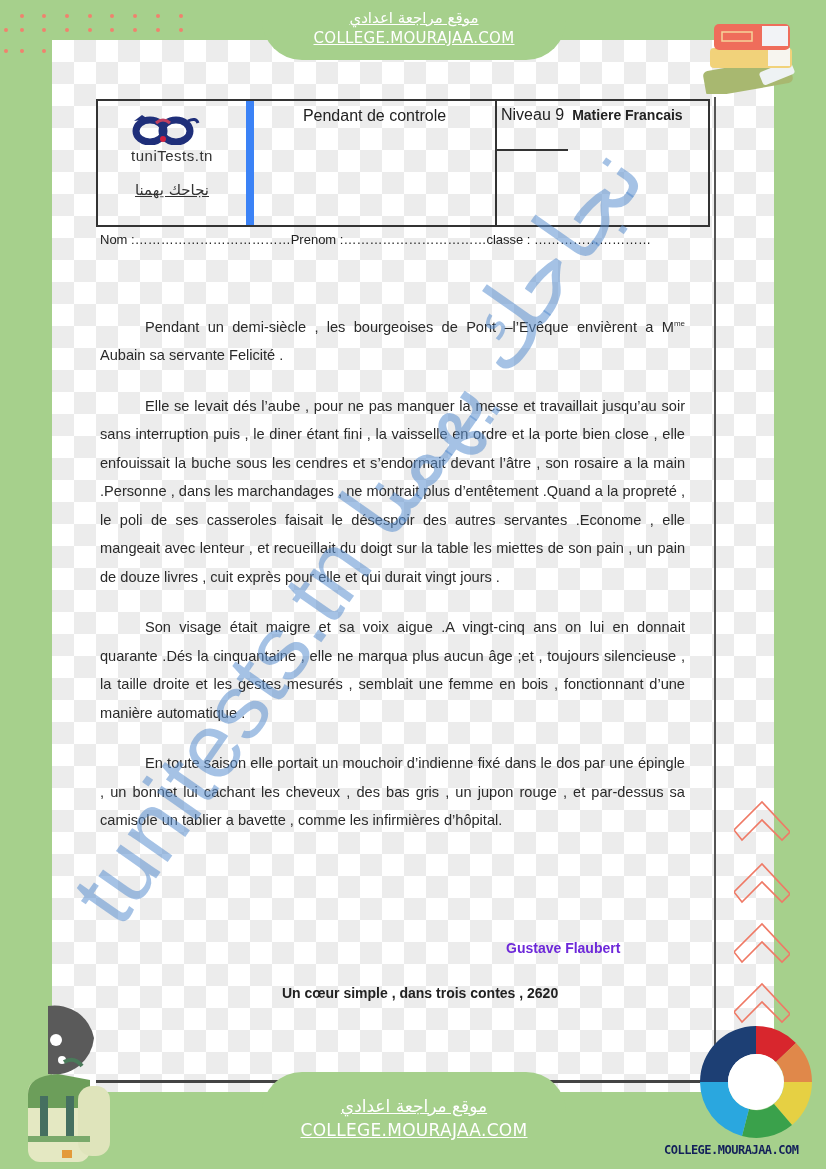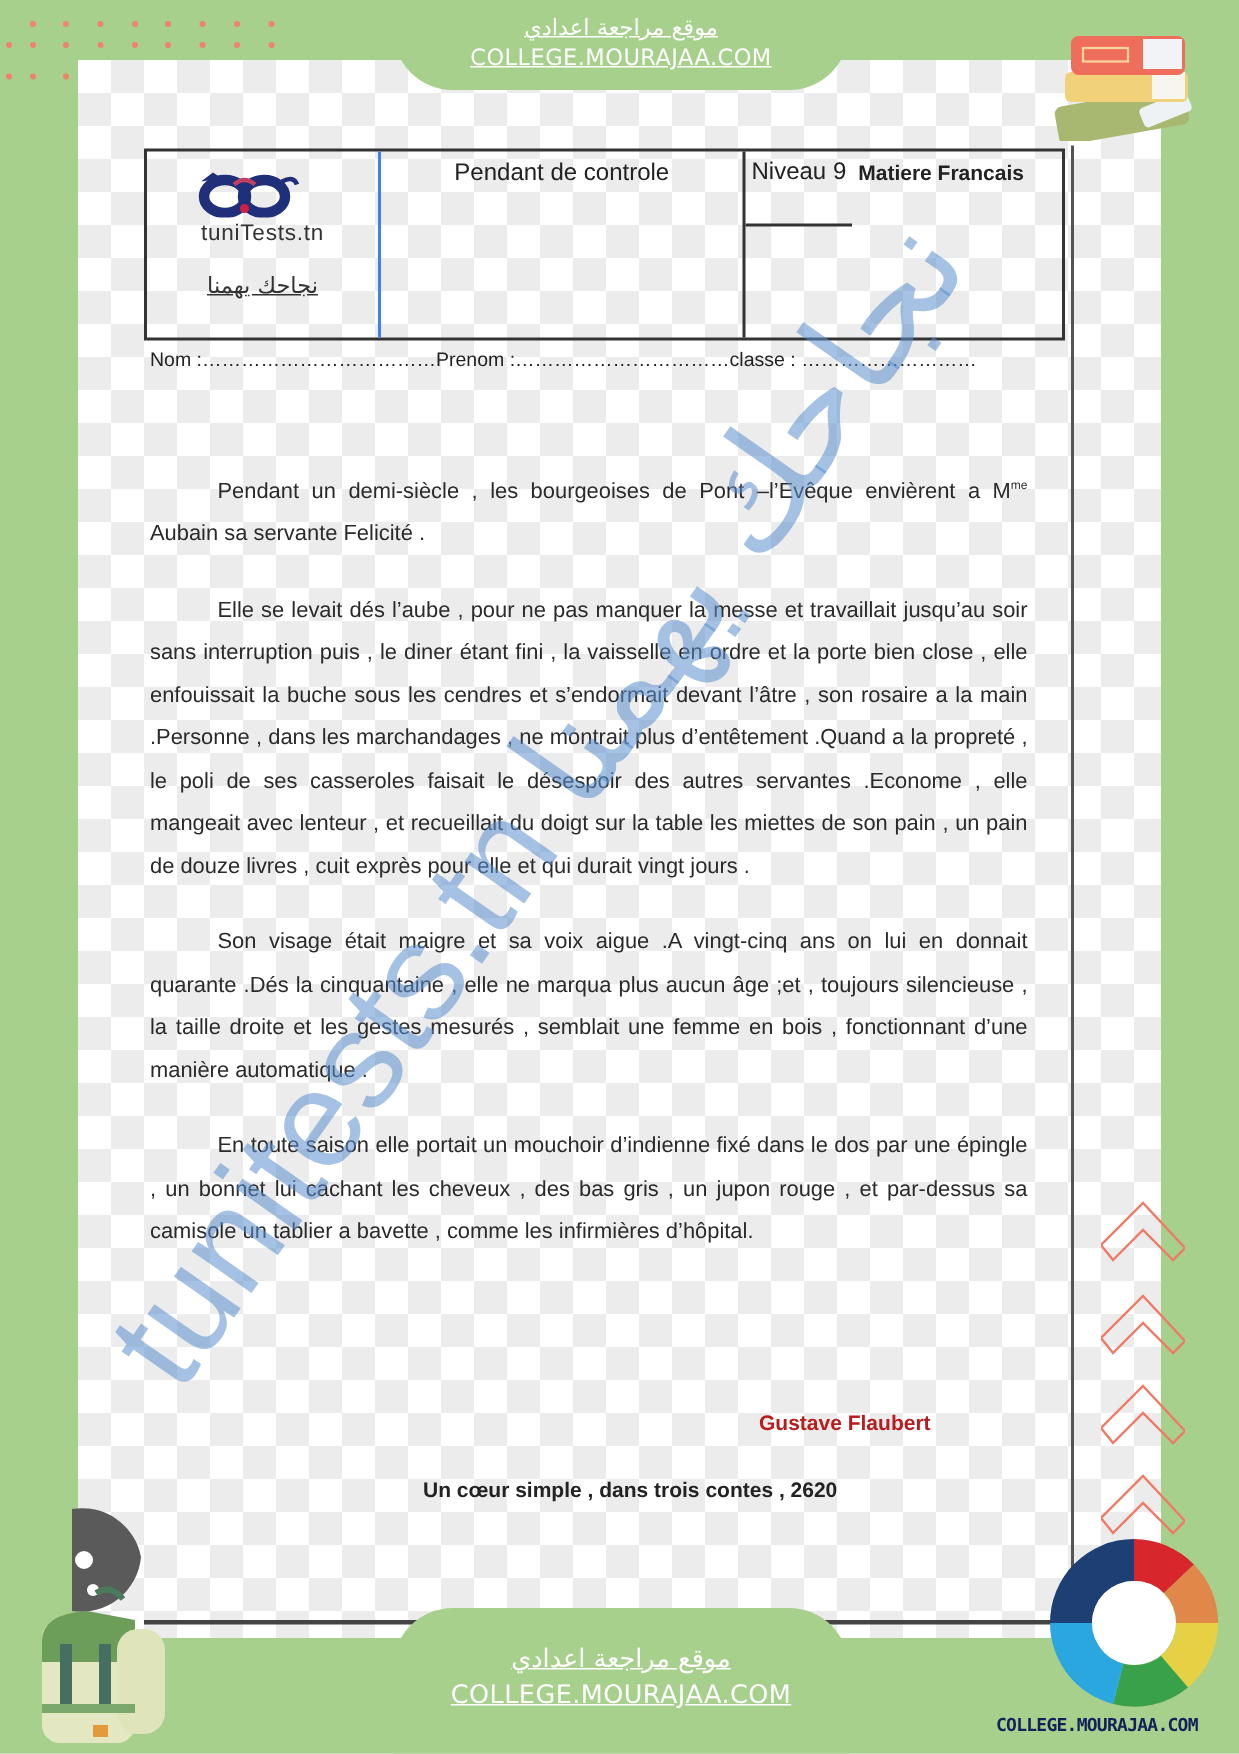--- a/index.html
+++ b/index.html
@@ -51,39 +51,39 @@
     .banner-bottom .ar { font-size: 17px; line-height: 24px; }
     .banner-bottom .site { font-size: 17px; line-height: 24px; }
     .bottom-band {
       position: absolute; left: 0; top: 1112px; width: 826px; height: 57px; background: #a6d08c;
     }
     
     .header-table {
       position: absolute; left: 96px; top: 99px; width: 614px; height: 128px;
       border: 2px solid #333; display: flex; background: transparent;
     }
-    .cell-logo { width: 156px; border-right: 2px solid #3b82f6; position: relative; }
+    .cell-logo { width: 156px; border-right: 8px solid #3b82f6; position: relative; }
     .cell-title { width: 243px; border-right: 2px solid #333; text-align: center; padding-top: 6px; font-size: 16px; color: #222; }
     .cell-right { flex: 1; display: flex; flex-direction: row; }
     .cell-level { height: 50px; border-bottom: 2px solid #333; padding: 5px 4px; font-size: 16px; color: #222; }
     .cell-subject { flex: 1; padding: 6px 4px; font-size: 14px; font-weight: bold; color: #222; }
     .logo-mark { position: absolute; left: 28px; top: 10px; width: 76px; height: 34px; }
     .logo-text { position: absolute; left: 0; width: 100%; top: 46px; text-align: center; font-size: 15px; color: #333; letter-spacing: 0.5px; }
     .logo-ar { position: absolute; left: 0; width: 100%; top: 80px; text-align: center; font-size: 15px; color: #333; text-decoration: underline; font-family: "DejaVu Sans", sans-serif; }
     .identity-line {
       position: absolute; left: 100px; top: 232px; width: 600px; font-size: 13px; color: #222; white-space: nowrap;
     }
     
     .text-area {
       position: absolute; left: 100px; top: 310px; width: 585px;
       font-size: 14.6px; line-height: 28.5px; color: #2a2a2a;
     }
     .text-area p { text-indent: 45px; margin-bottom: 22px; text-align: justify; }
     .text-area p sup { font-size: 8px; }
-    .author { position: absolute; left: 506px; top: 940px; font-size: 14px; font-weight: bold; color: #b91c1c; }
+    .author { position: absolute; left: 506px; top: 940px; font-size: 14px; font-weight: bold; color: #6d28d9; }
     .source { position: absolute; left: 282px; top: 985px; font-size: 14px; font-weight: bold; color: #222; }
     
     .watermark { position: absolute; left: 0; top: 0; width: 826px; height: 1169px; pointer-events: none; }
     
     .books { position: absolute; left: 690px; top: 12px; width: 110px; height: 82px; }
     .chevrons { position: absolute; left: 734px; top: 790px; width: 56px; height: 250px; }
     .wheel { position: absolute; left: 694px; top: 1022px; width: 124px; height: 120px; }
     .brand-bottom {
       position: absolute; left: 664px; top: 1143px; font-family: "DejaVu Sans Mono", monospace;
       font-weight: bold; font-size: 12px; color: #13205a; letter-spacing: -0.5px;

